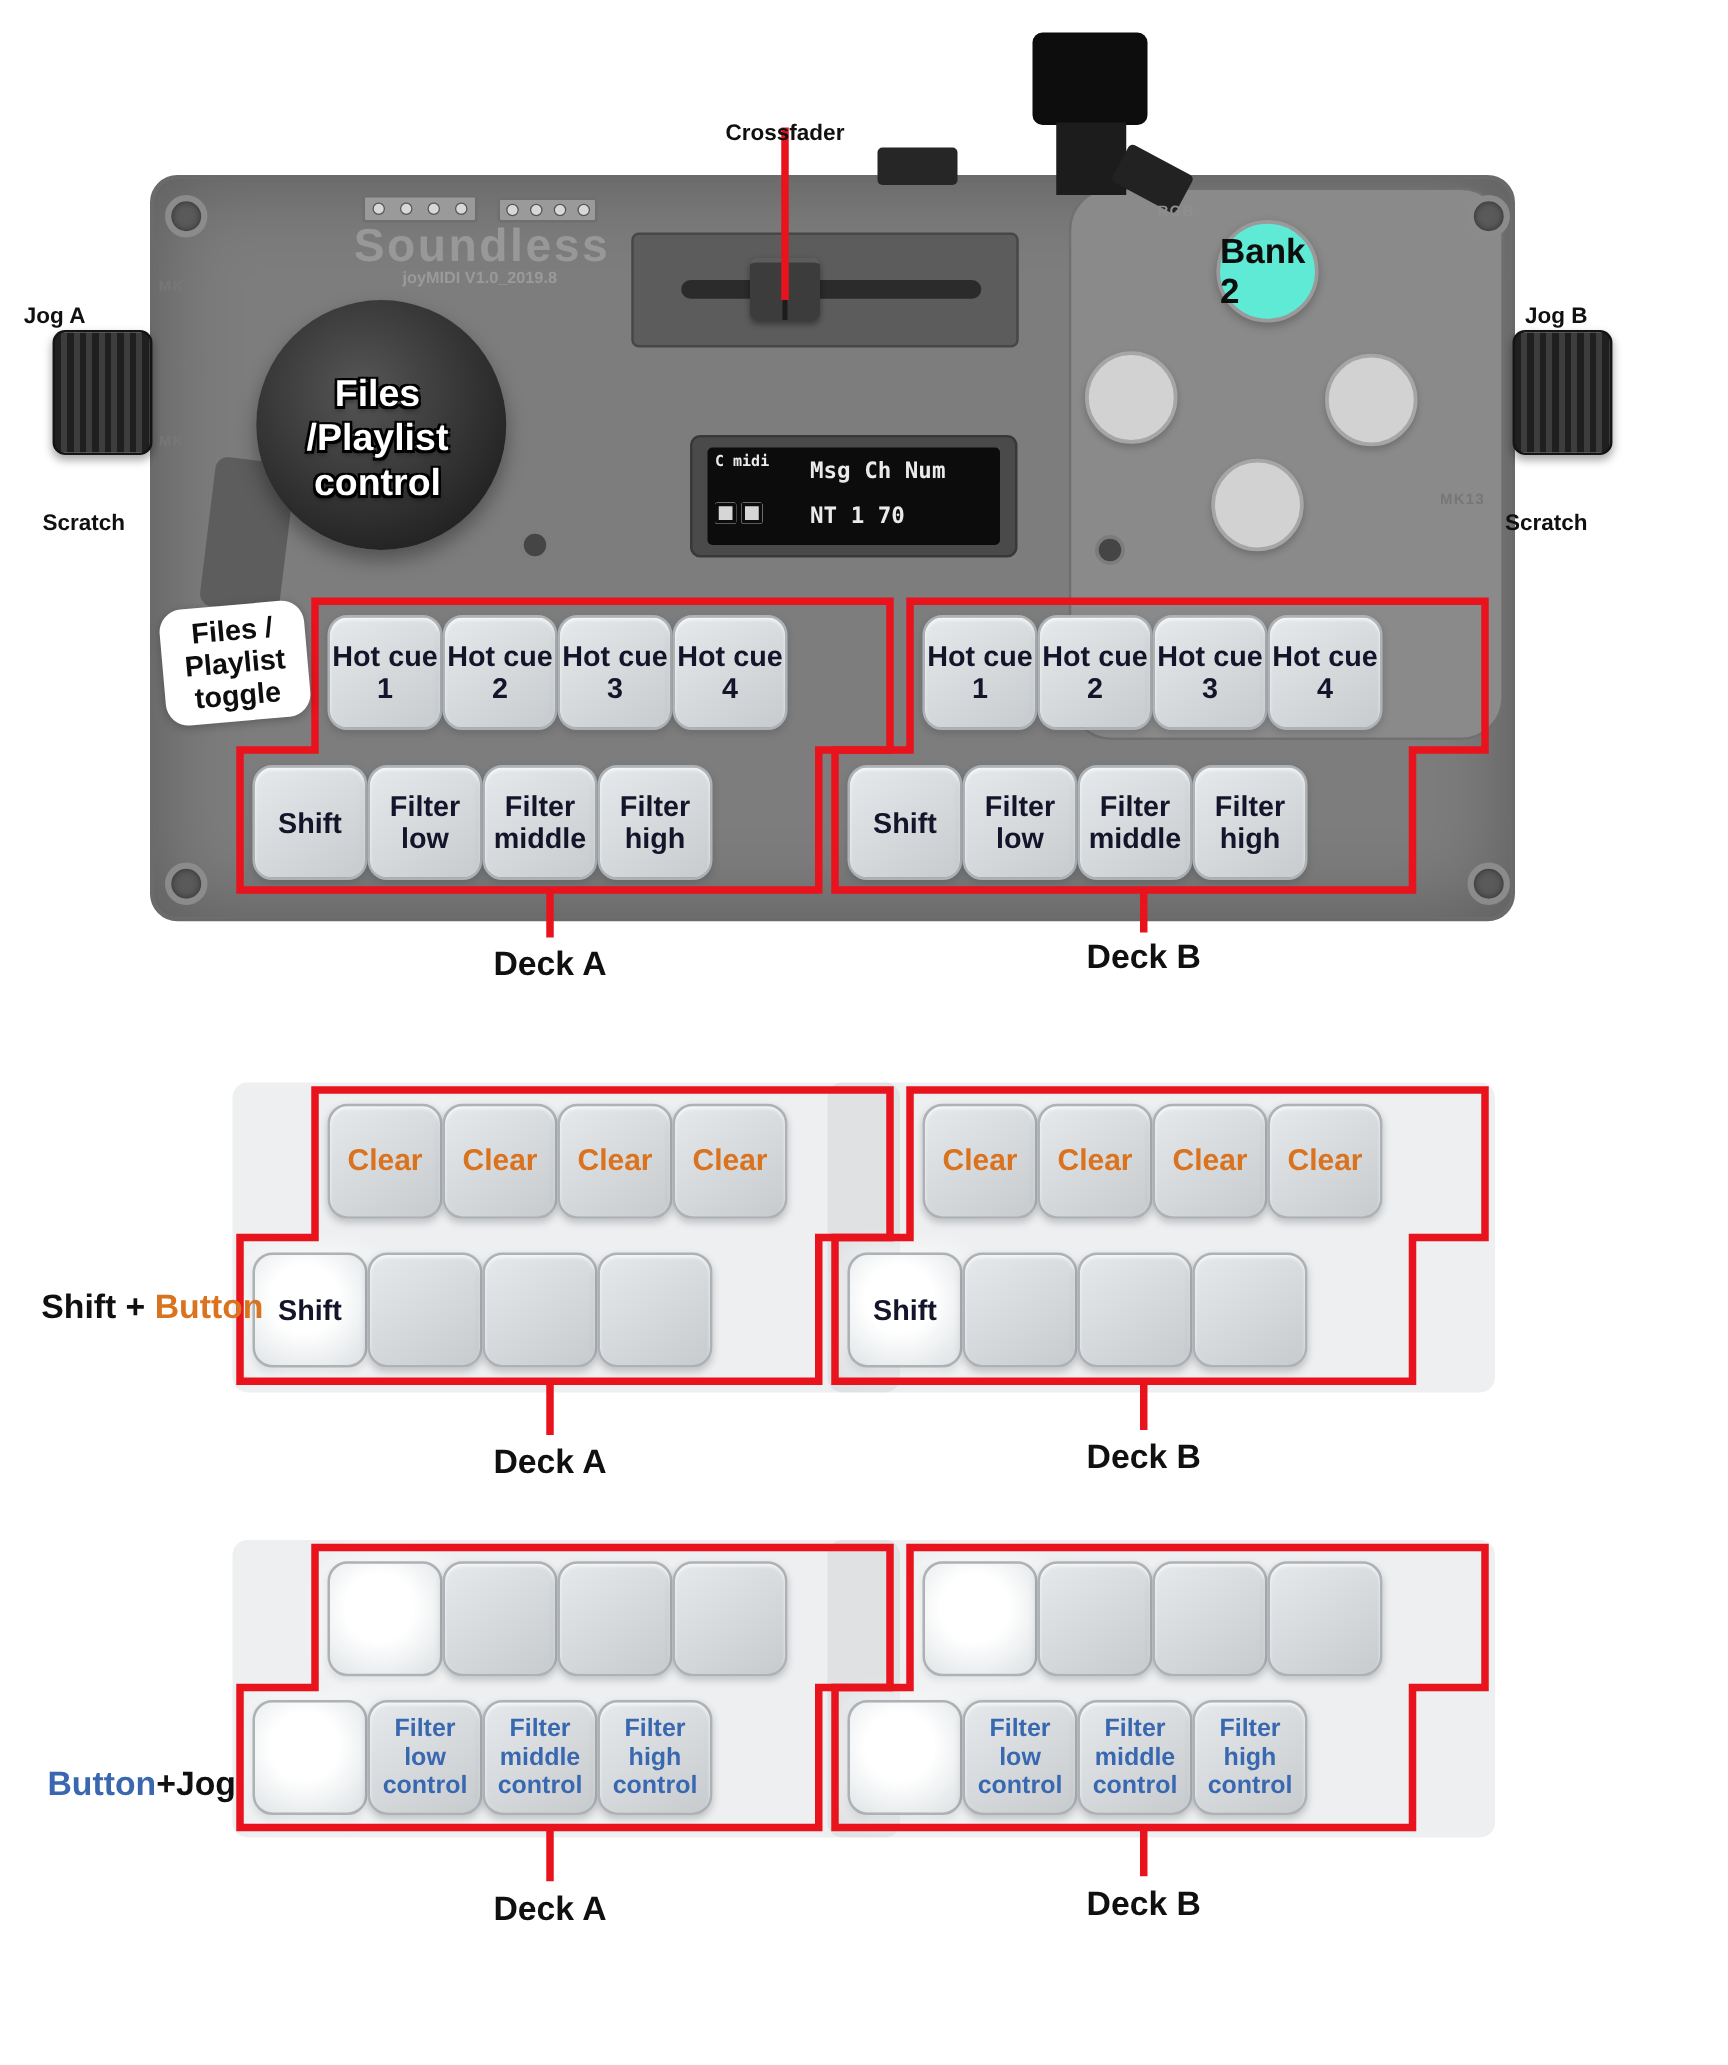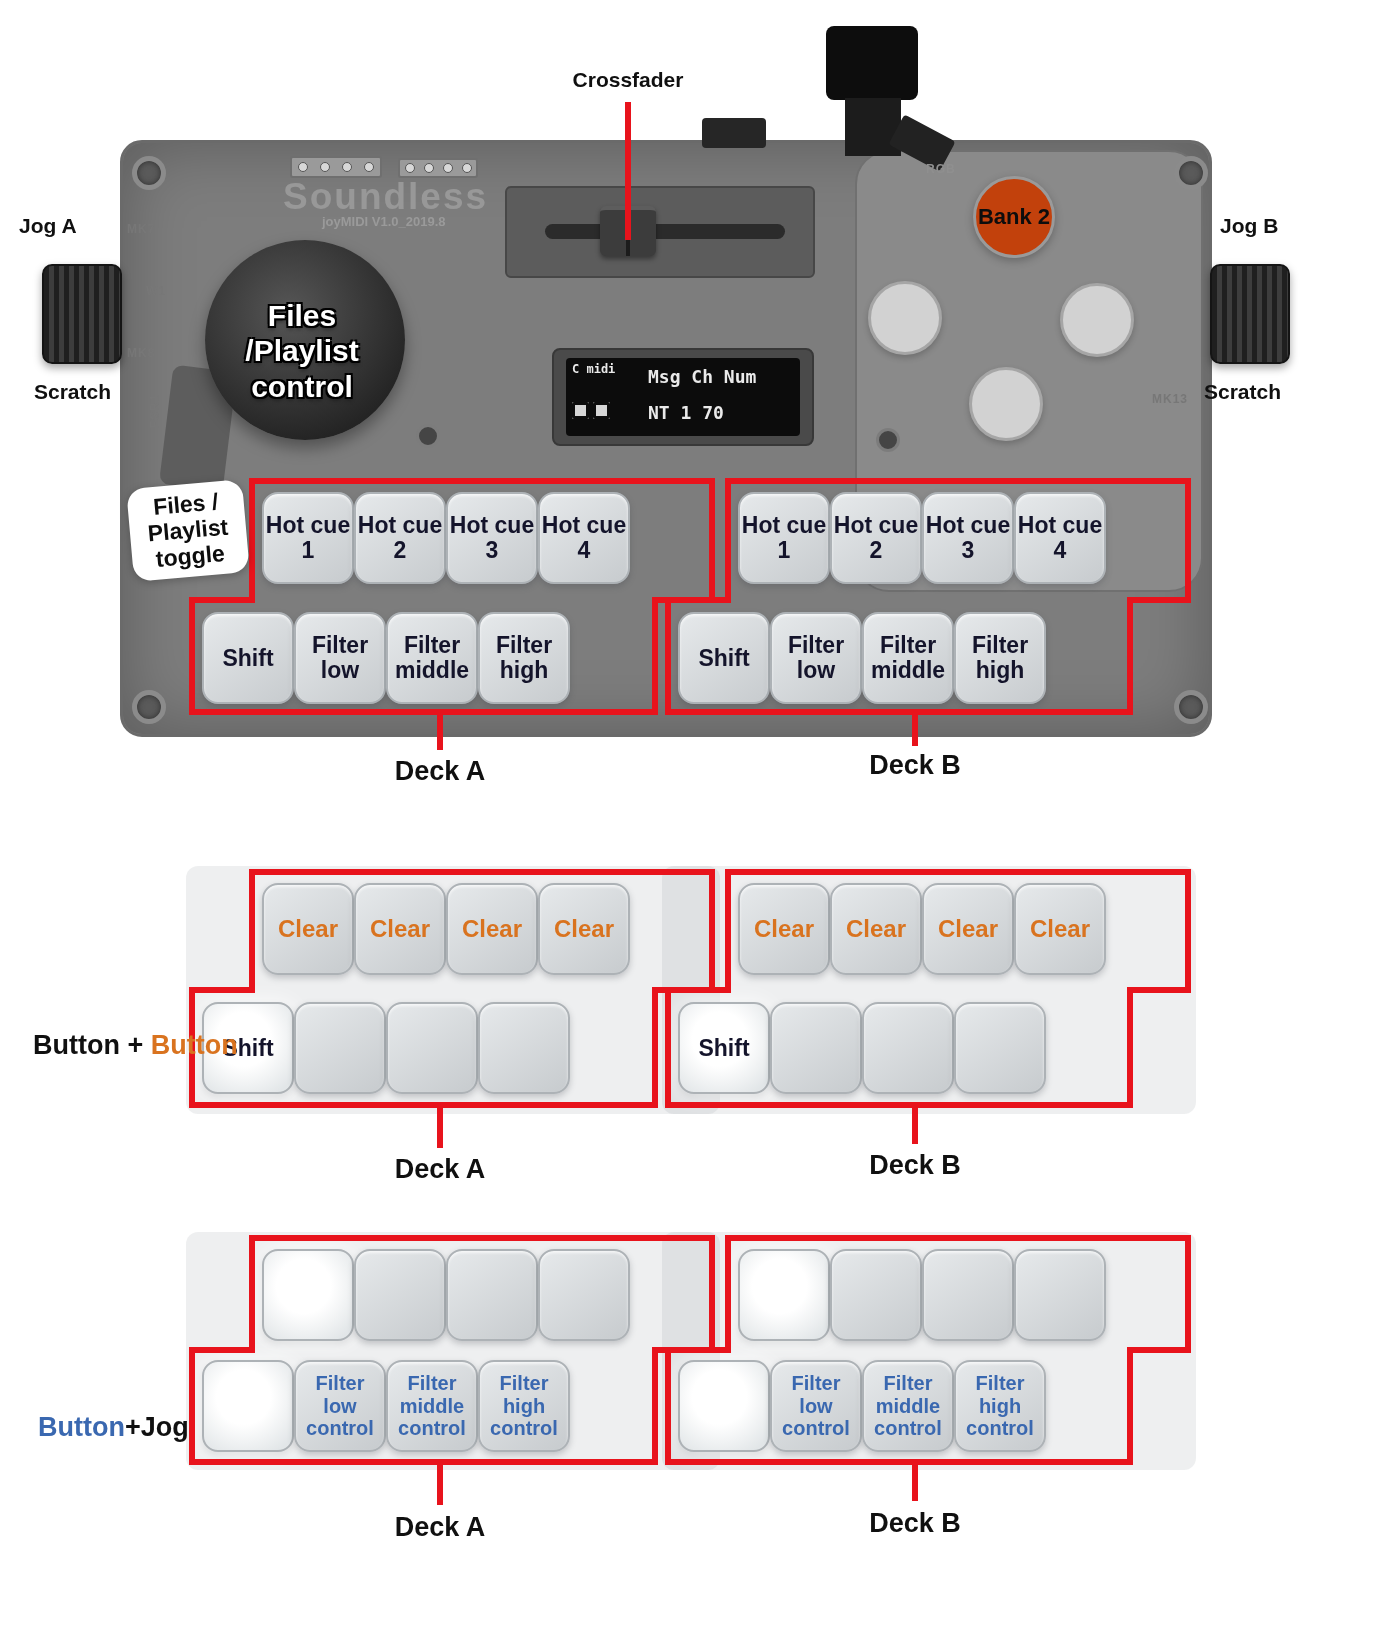--- a/index.html
+++ b/index.html
@@ -46,22 +46,22 @@
     background:#4a4a4a; border:2px solid #383838; border-radius:8px; }
   .display-screen { position:absolute; left:566px; top:358px; width:234px; height:78px;
     background:#0c0c0c; border-radius:4px; }
   .disp { position:absolute; color:#eaeaea; font-family:"DejaVu Sans Mono", monospace; font-weight:bold; }
   .disp-icons { position:absolute; left:572px; top:402px; display:flex; gap:4px; }
   .disp-icons i { width:17px; height:17px; background:#d6d6d6; border-radius:2px; box-shadow:inset 0 0 0 3px #0c0c0c, inset 0 0 0 5px #d6d6d6; }
 
   .circle-btn { position:absolute; border-radius:50%; background:#d2d2d2; border:3px solid #a6a6a6;
     box-shadow:0 3px 6px rgba(0,0,0,.2); }
   .bank-btn { position:absolute; left:973px; top:176px; width:82px; height:82px; border-radius:50%;
-    background:#c2410c; border:3px solid #9a9a9a; display:flex; align-items:center; justify-content:center;
-    font-weight:bold; font-size:22px; color:#0d0d0d; box-shadow:0 3px 8px rgba(0,0,0,.25); z-index:6; }
+    background:#5eead4; border:3px solid #9a9a9a; display:flex; align-items:center; justify-content:center;
+    font-weight:bold; font-size:28px; color:#0d0d0d; box-shadow:0 3px 8px rgba(0,0,0,.25); z-index:6; }
 
   .knob { position:absolute; width:80px; height:100px; border-radius:10px; border:2px solid #141414;
     background:repeating-linear-gradient(90deg,#1f1f1f 0 5px,#3d3d3d 5px 10px); box-shadow:0 4px 8px rgba(0,0,0,.35); }
   .screw { position:absolute; width:34px; height:34px; border-radius:50%; background:#5a5a5a;
     border:5px solid #8b8b8b; box-shadow:inset 0 0 6px #2e2e2e; }
   .screw-sm { position:absolute; width:24px; height:24px; border-radius:50%; background:#454545; border:3px solid #7c7c7c; }
   .cable-cap { position:absolute; left:826px; top:26px; width:92px; height:74px; background:#0d0d0d; border-radius:8px; }
   .cable-neck { position:absolute; left:845px; top:98px; width:56px; height:58px; background:#1c1c1c; }
   .cable-side { position:absolute; left:893px; top:126px; width:58px; height:34px; background:#222; transform:rotate(28deg); border-radius:4px; }
   .conn-small { position:absolute; left:702px; top:118px; width:64px; height:30px; background:#262626; border-radius:4px; }
@@ -75,21 +75,21 @@
     border:2px solid #adb2b6;
     box-shadow:0 3px 6px rgba(60,65,70,.25), inset 0 2px 3px rgba(255,255,255,.7);
     display:flex; align-items:center; justify-content:center; text-align:center;
     font-weight:bold; font-size:23px; line-height:1.08; color:#14142b; white-space:pre-line; }
   .pad--lit { background:radial-gradient(circle at 45% 40%, #ffffff 38%, #e2e6e8 88%);
     box-shadow:0 0 22px rgba(255,255,255,.95), 0 3px 6px rgba(60,65,70,.2); }
   .pad--orange { color:#d9731f; font-size:24px; }
   .pad--blue { color:#3a68b0; font-size:20px; line-height:1.12; }
 
   
-  .ann { position:absolute; font-weight:bold; font-size:21px; color:#101010; white-space:pre-line; z-index:40; }
+  .ann { position:absolute; font-weight:bold; font-size:18px; color:#101010; white-space:pre-line; z-index:40;margin-top:28px; }
   .deck-label { position:absolute; width:110px; text-align:center; font-weight:bold; font-size:27px; color:#101010; z-index:40; }
   .joy-label { position:absolute; left:207px; top:298px; width:190px; text-align:center; z-index:40;
     font-weight:bold; font-size:30px; line-height:1.18; color:#ffffff; white-space:pre-line;
     text-shadow:-2px -2px 0 #000, 2px -2px 0 #000, -2px 2px 0 #000, 2px 2px 0 #000, 0 3px 4px rgba(0,0,0,.55); }
   .toggle-bubble { position:absolute; left:130px; top:484px; width:116px; padding:8px 4px; z-index:40;
     background:#ffffff; border-radius:18px; transform:rotate(-5deg); text-align:center;
     font-weight:bold; font-size:23px; line-height:1.12; color:#0d0d0d; white-space:pre-line;
     box-shadow:0 2px 8px rgba(0,0,0,.25); }
   .legend { position:absolute; font-weight:bold; font-size:27px; color:#101010; z-index:40; }
   .legend .orange { color:#d9731f; }
@@ -296,21 +296,21 @@
 
   <div class="joy-label">Files /Playlist
 control</div>
   <div class="toggle-bubble">Files /
 Playlist
 toggle</div>
 
   <div class="deck-label" style="left:385px;top:756px">Deck A</div>
   <div class="deck-label" style="left:860px;top:750px">Deck B</div>
 
-  <div class="legend" style="left:33px;top:1030px"><span>Button + </span><span class="orange">Button</span></div>
+  <div class="legend" style="left:33px;top:1030px"><span>Shift + </span><span class="orange">Button</span></div>
   <div class="deck-label" style="left:385px;top:1154px">Deck A</div>
   <div class="deck-label" style="left:860px;top:1150px">Deck B</div>
 
   <div class="legend" style="left:38px;top:1412px"><span class="blue">Button</span><span>+Jog</span></div>
   <div class="deck-label" style="left:385px;top:1512px">Deck A</div>
   <div class="deck-label" style="left:860px;top:1508px">Deck B</div>
 
 </div>
 
 </body></html>

